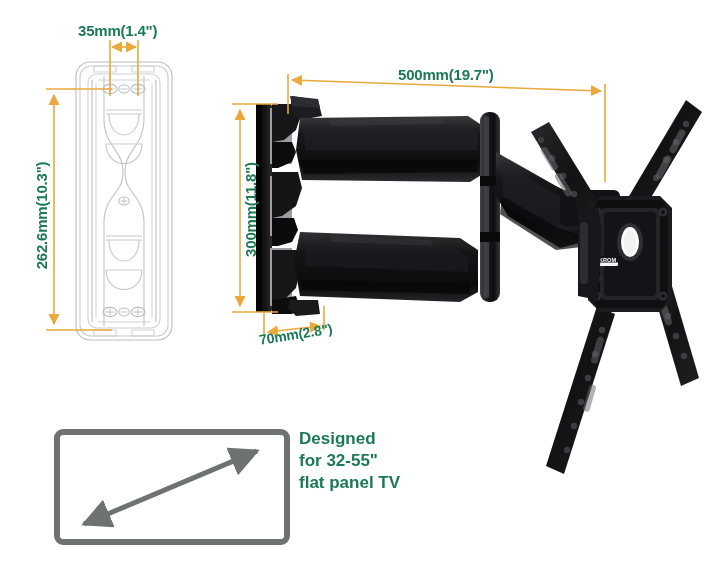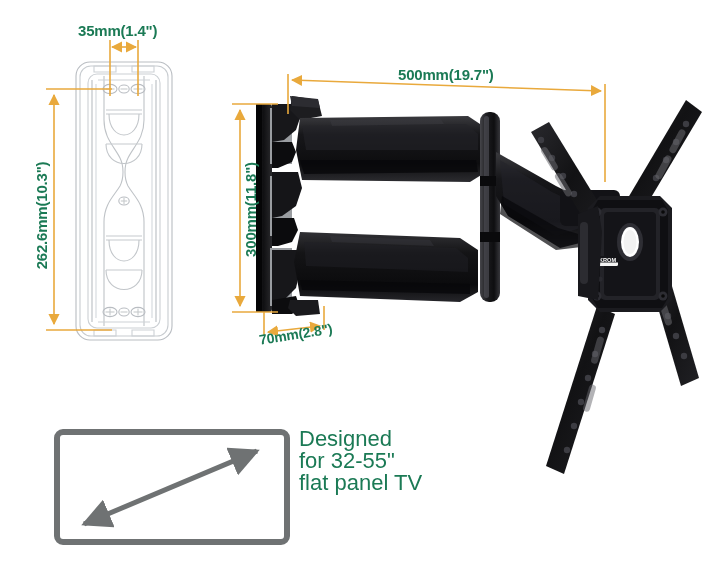--- a/index.html
+++ b/index.html
@@ -65,22 +65,22 @@
     top: 332px;
     font-size: 14px;
     transform: rotate(-9deg);
     transform-origin: left top;
   }
   #designed-text {
     position: absolute;
     left: 299px;
     top: 428px;
     color: #1b7a55;
-    font-weight: normal;
-    font-size: 22px;
+    font-weight: bold;
+    font-size: 17px;
     line-height: 22px;
     font-family: "Liberation Sans", sans-serif;
     white-space: pre-line;
   }
 </style>
 </head>
 <body>
 
 <div id="stage">
 

